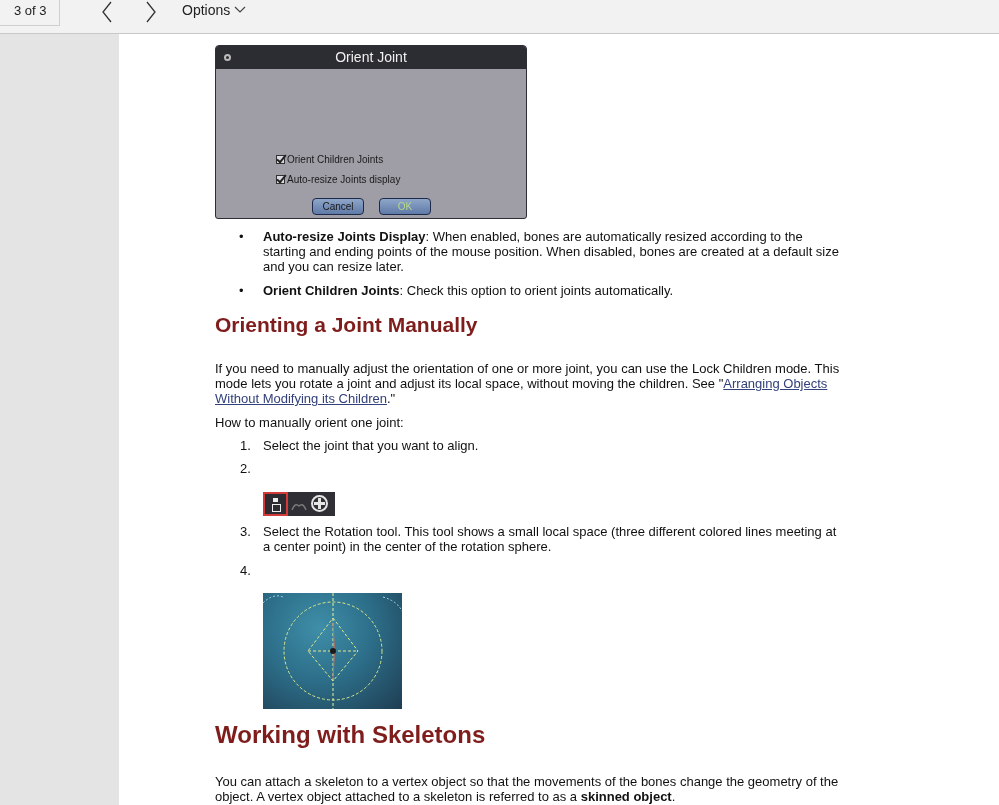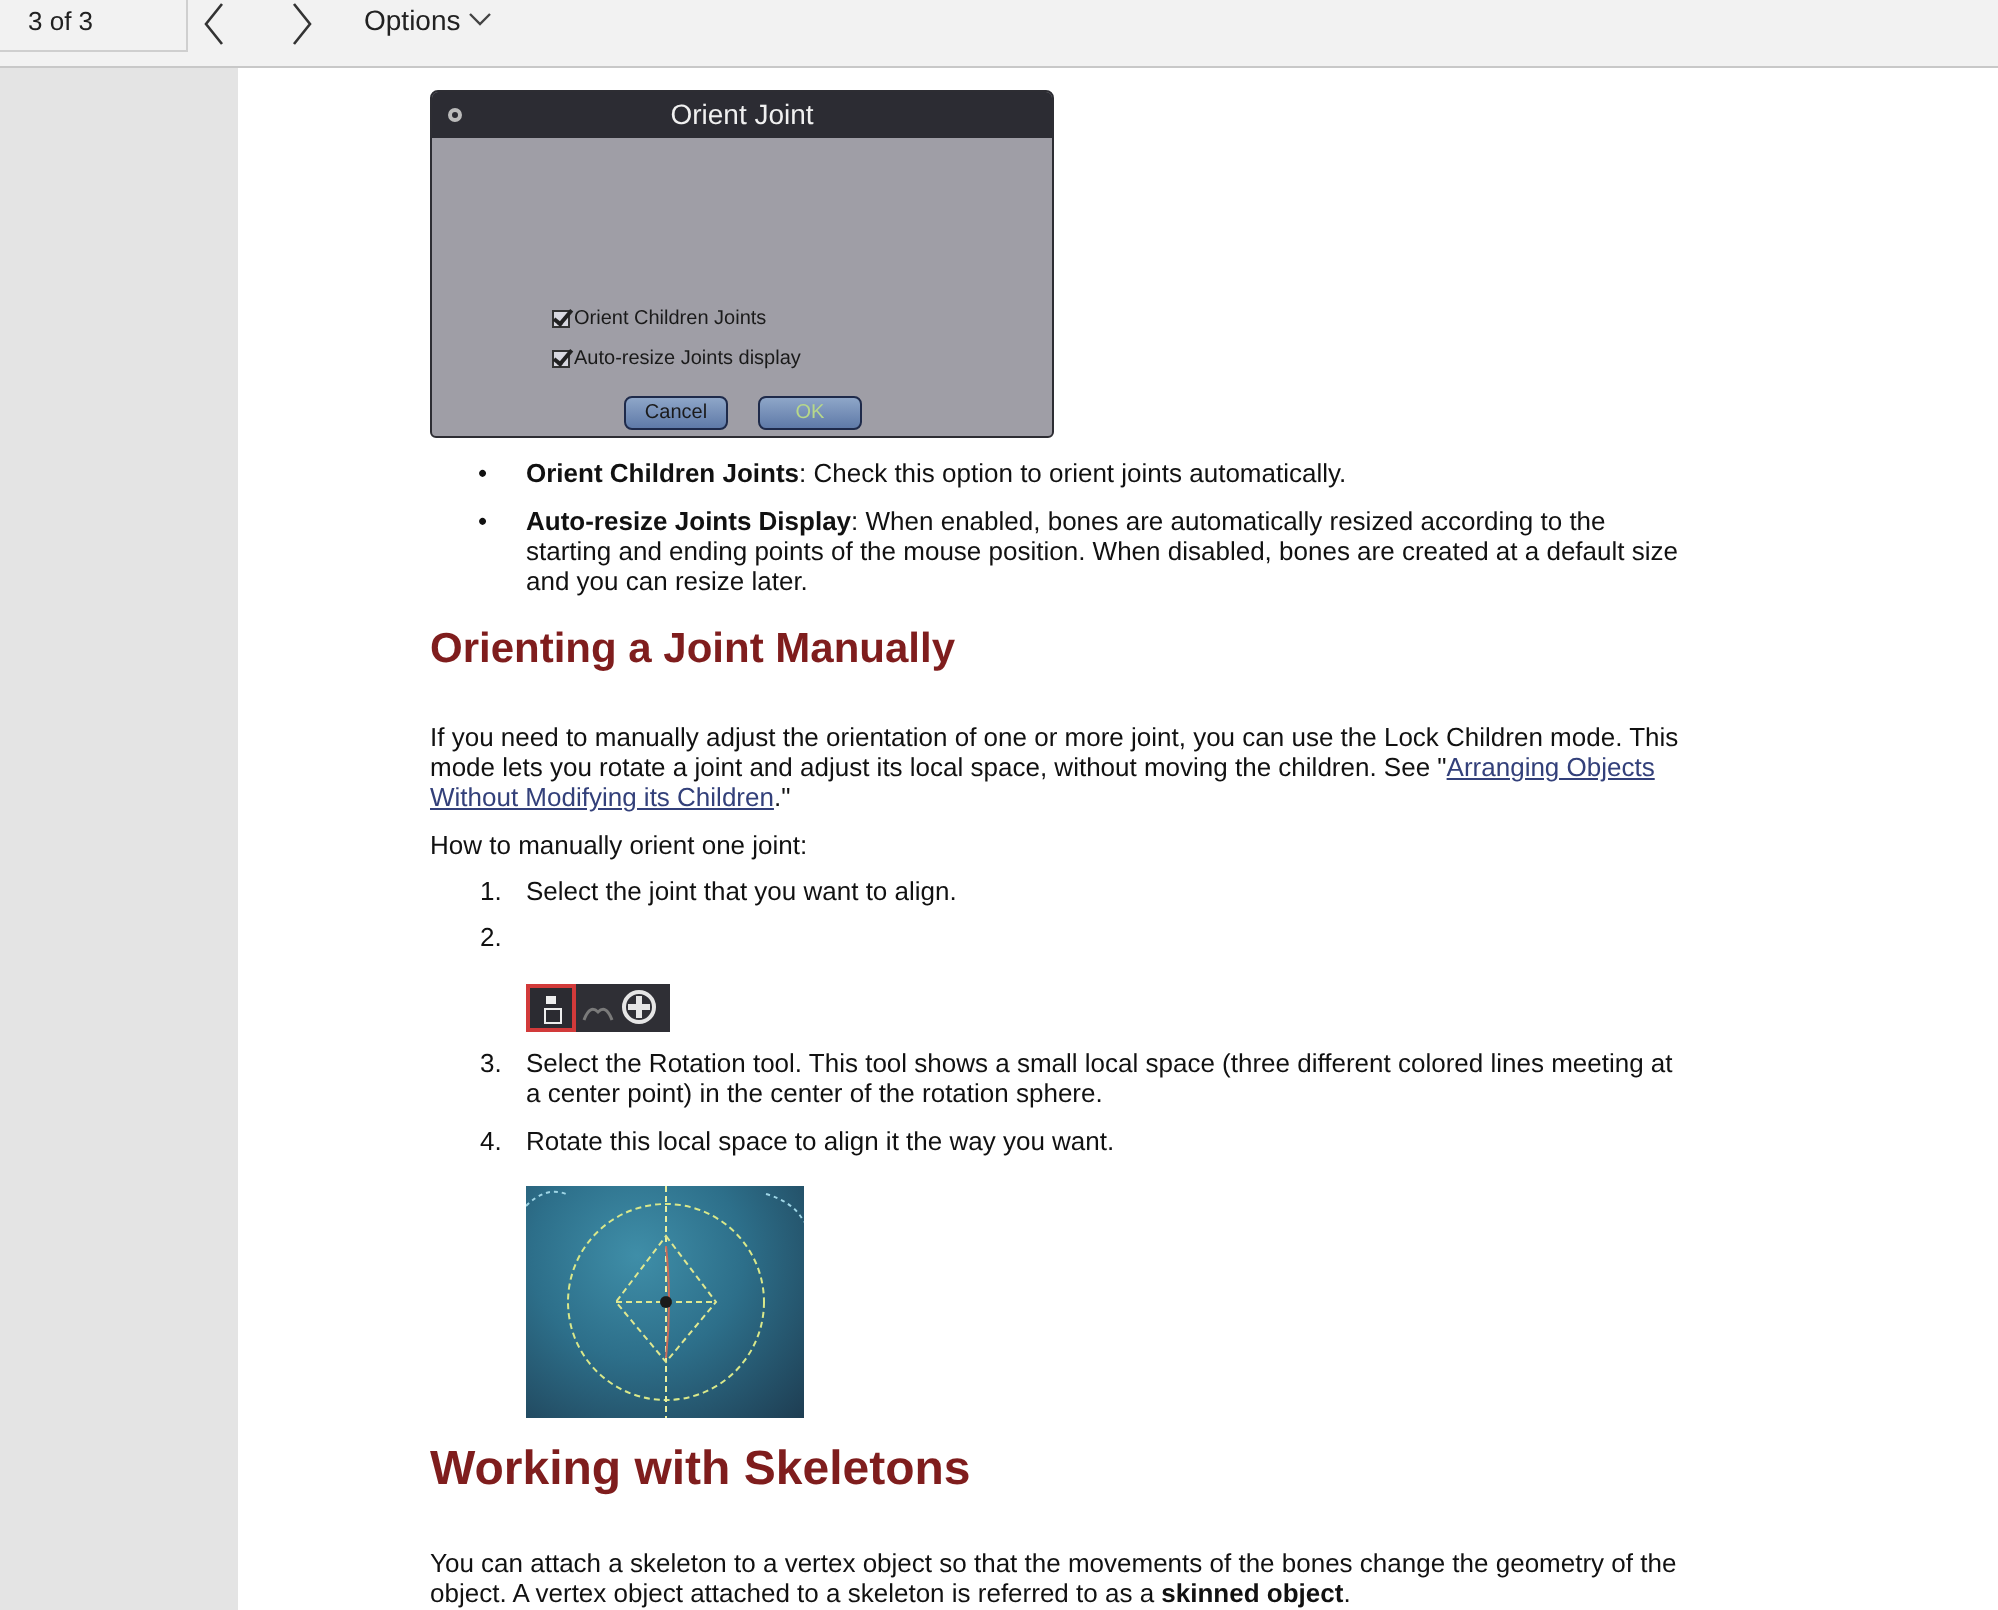--- a/index.html
+++ b/index.html
@@ -1,21 +1,21 @@
 <!DOCTYPE html>
 <html><head>
   <meta charset="utf-8">
   <style>
     * { box-sizing: border-box; margin: 0; padding: 0; }
     html, body { width: 999px; height: 805px; overflow: hidden; }
     body { background: #e4e4e4; font-family: "Liberation Sans", sans-serif; position: relative; }
 
     
     .toolbar { position: absolute; left: 0; top: 0; width: 999px; height: 34px; background: #f2f2f2; border-bottom: 1px solid #c8c8c8; z-index: 5; }
-    .page-indicator { position: absolute; left: 0; top: 0; width: 94px; height: 26px; border-right: 1px solid #cfcfcf; border-bottom: 1px solid #cfcfcf; font-size: 13px; color: #222; line-height: 22px; padding-left: 14px; background: #f2f2f2; }
+    .page-indicator { position: absolute; left: 0; top: 0; width: 60px; height: 26px; border-right: 1px solid #cfcfcf; border-bottom: 1px solid #cfcfcf; font-size: 13px; color: #222; line-height: 22px; padding-left: 14px; background: #f2f2f2; }
     .nav-btn { position: absolute; top: 0; width: 26px; height: 24px; display: flex; align-items: center; justify-content: center; cursor: pointer; }
     .nav-prev { left: 94px; }
     .nav-next { left: 138px; }
     .options { position: absolute; left: 182px; top: 2px; font-size: 14px; color: #222; cursor: pointer; display: flex; align-items: center; gap: 4px; }
 
     
     .page { position: absolute; left: 119px; top: 34px; width: 880px; height: 771px; background: #ffffff; overflow: hidden; }
     .content { position: absolute; left: 96px; top: 0; width: 625px; color: #111; font-size: 13px; line-height: 15px; }
 
     
@@ -105,22 +105,22 @@
       </div>
       <div class="dialog-check check-2">
         <span class="cbox"></span>
         <span>Auto-resize Joints display</span>
       </div>
       <div class="dialog-btn btn-cancel">Cancel</div>
       <div class="dialog-btn btn-ok">OK</div>
     </div>
 
     <ul class="bullets">
+      <li><b>Auto-resize Joints Display</b><span>: When enabled, bones are automatically resized according to the starting and ending points of the mouse position. When disabled, bones are created at a default size and you can resize later.</span></li>
       <li><b>Orient Children Joints</b><span>: Check this option to orient joints automatically.</span></li>
-      <li><b>Auto-resize Joints Display</b><span>: When enabled, bones are automatically resized according to the starting and ending points of the mouse position. When disabled, bones are created at a default size and you can resize later.</span></li>
     </ul>
 
     <h2 class="h-orient">Orienting a Joint Manually</h2>
 
     <p class="para p1"><span>If you need to manually adjust the orientation of one or more joint, you can use the Lock Children mode. This mode lets you rotate a joint and adjust its local space, without moving the children. See "</span><a class="link" href="#">Arranging Objects Without Modifying its Children</a><span>."</span></p>
 
     <p class="para p-how">How to manually orient one joint:</p>
 
     <ol class="steps steps-a">
       <li><span class="num">1.</span><span>Select the joint that you want to align.</span></li>
@@ -132,21 +132,21 @@
       <div class="bones-icon">
         <svg width="16" height="10" viewBox="0 0 16 10">
             <path d="M1,9 Q4,1 8,5 Q12,1 15,9" fill="none" stroke="#7a7a7a" stroke-width="1.5"></path>
           </svg>
       </div>
       <div class="rig-icon"></div>
     </div>
 
     <ol class="steps steps-b">
       <li><span class="num">3.</span><span>Select the Rotation tool. This tool shows a small local space (three different colored lines meeting at a center point) in the center of the rotation sphere.</span></li>
-      <li><span class="num">4.</span><span>Rotate this local space to align it the way you want.</span></li>
+      <li><span class="num">4.</span></li>
     </ol>
 
     <div class="rot-img">
       <svg width="139" height="116" viewBox="0 0 139 116">
         <circle cx="70" cy="58" r="49" fill="none" stroke="#d9e88a" stroke-width="1" stroke-dasharray="3,2"></circle>
         <line x1="70" y1="0" x2="70" y2="116" stroke="#e9f0a0" stroke-width="1" stroke-dasharray="3,2"></line>
         <polygon points="70,25 95,58 70,88 45,58" fill="none" stroke="#e0e890" stroke-width="1" stroke-dasharray="3,2"></polygon>
         <line x1="45" y1="58" x2="95" y2="58" stroke="#e0e890" stroke-width="1" stroke-dasharray="3,2"></line>
         <path d="M70,30 Q73,58 70,86" fill="none" stroke="#c86a5a" stroke-width="1"></path>
         <circle cx="70" cy="58" r="3" fill="#1a1a1a"></circle>

